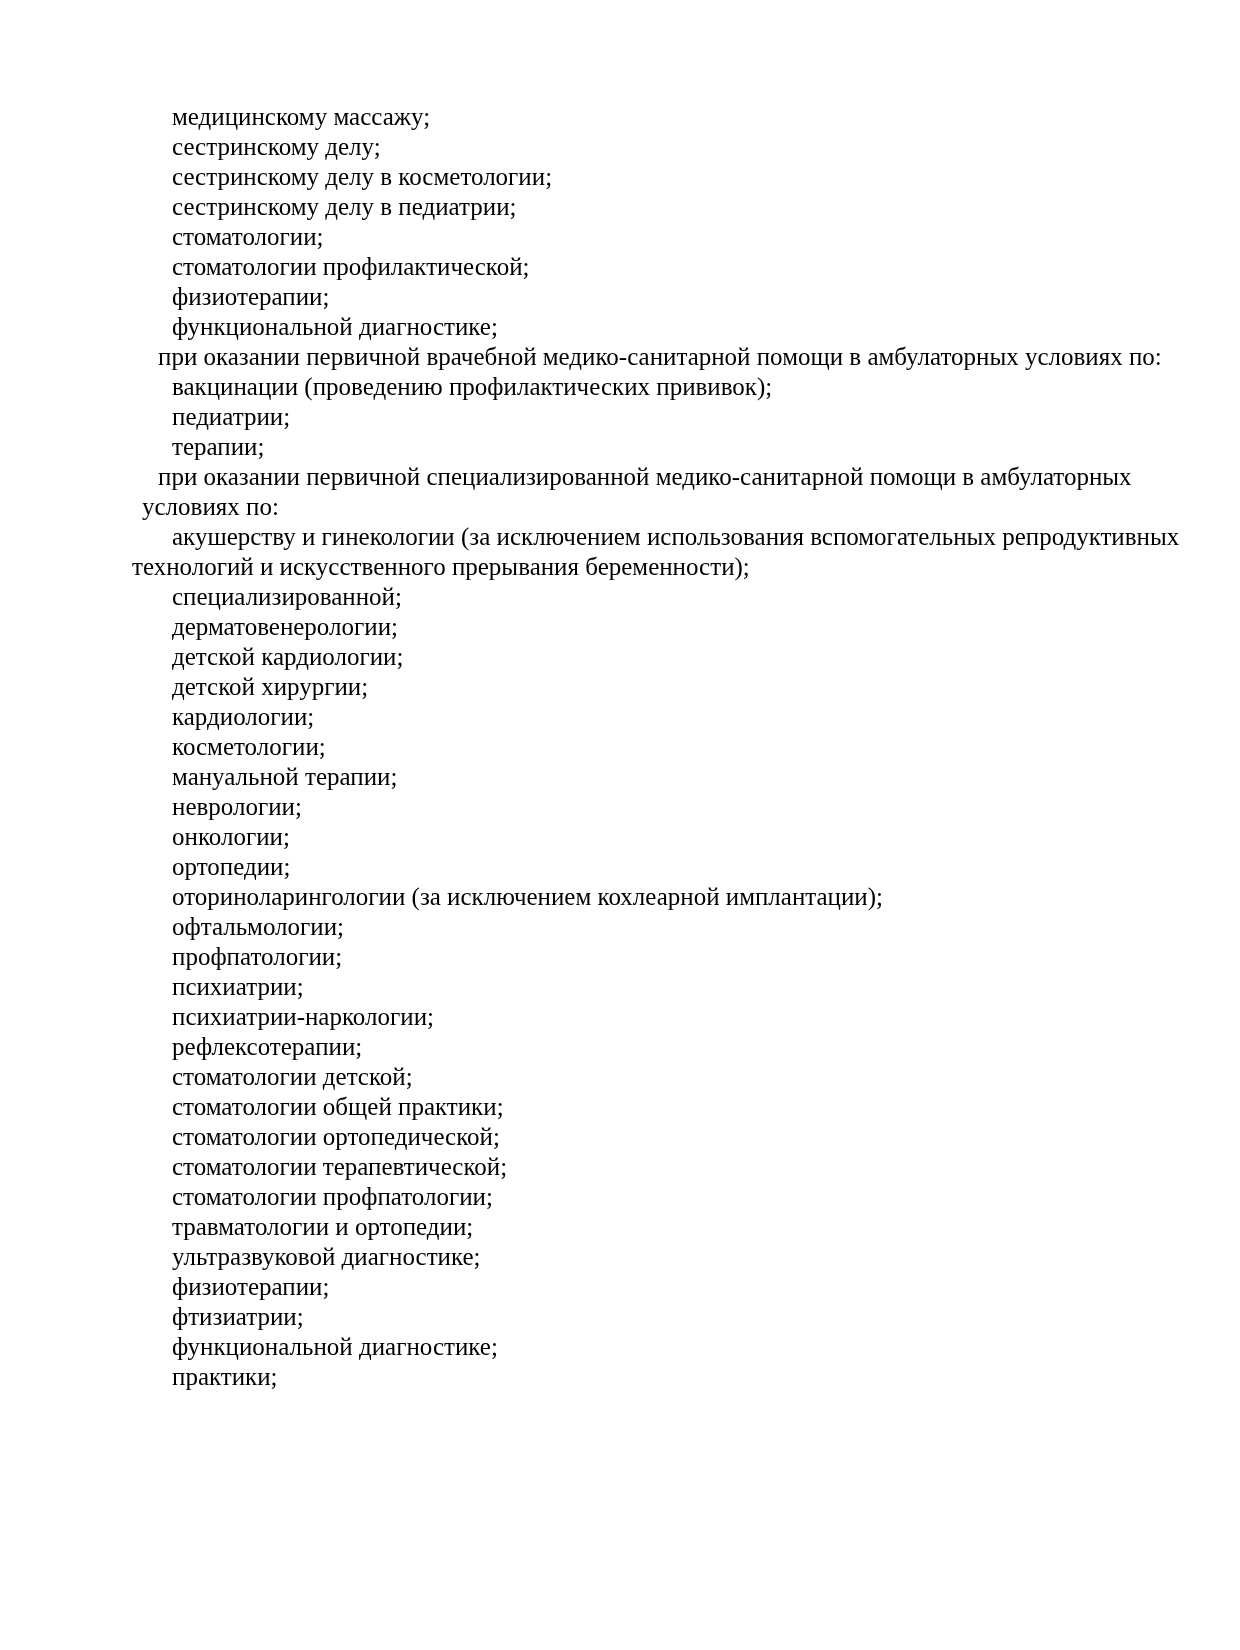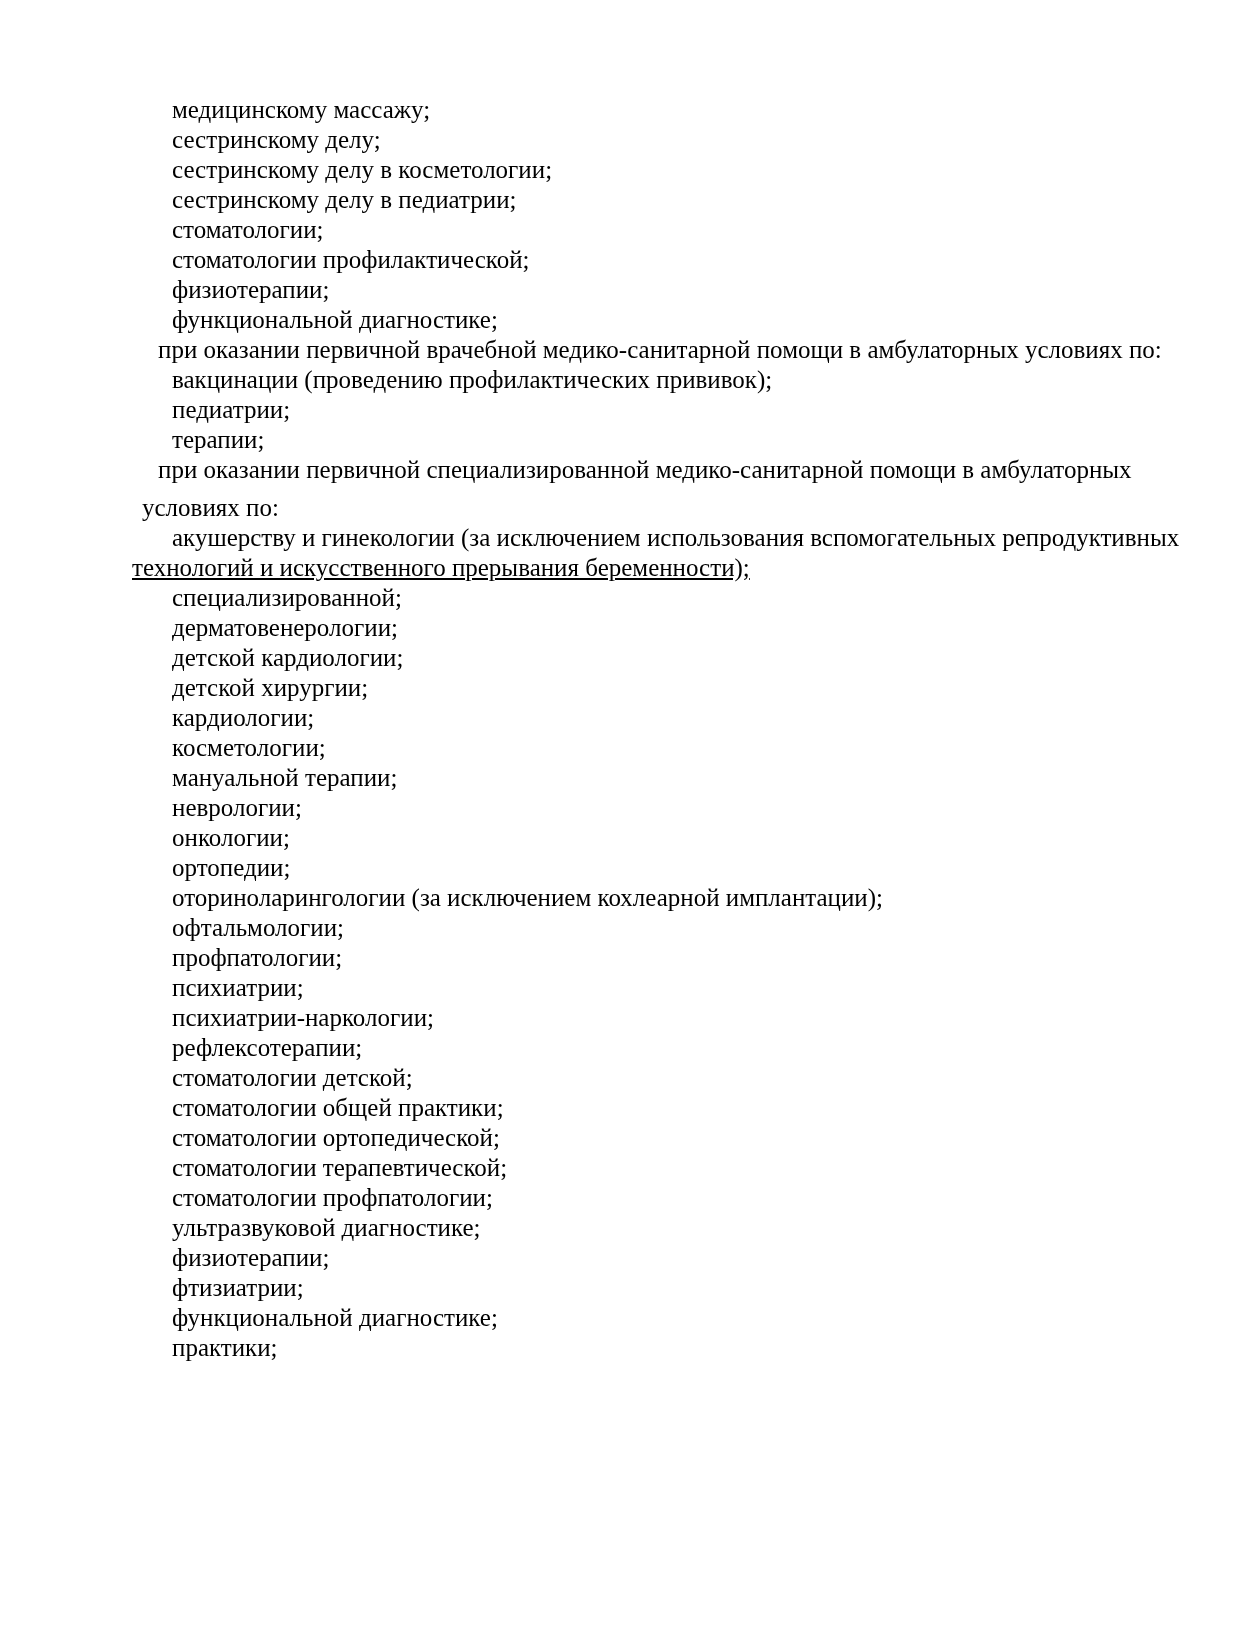--- a/index.html
+++ b/index.html
@@ -9,37 +9,37 @@
   }
   .page {
     position: relative;
     width: 1240px;
     height: 1650px;
     background: #ffffff;
     overflow: hidden;
   }
   .text-block {
     position: absolute;
-    top: 95px;
+    top: 102px;
     left: 132px;
     right: 20px;
     font-family: "Liberation Serif", "DejaVu Serif", serif;
     font-size: 25px;
     line-height: 30px;
     color: #000000;
     -webkit-font-smoothing: antialiased;
   }
   .line {
     white-space: nowrap;
   }
   
   .ind-item  { padding-left: 40px; }
   .ind-para  { padding-left: 26px; }
-  .ind-cont  { padding-left: 10px; margin-top: 8px; }
-  .ind-cont0 { padding-left: 0; text-decoration: underline;    }
+  .ind-cont  { padding-left: 10px; }
+  .ind-cont0 { padding-left: 0;    }
 </style>
 </head>
 <body>
 
 <div class="page">
   <div class="text-block" style="color: rgb(0, 0, 0);">
       <div class="line ind-item">медицинскому массажу;</div>
       <div class="line ind-item">сестринскому делу;</div>
       <div class="line ind-item">сестринскому делу в косметологии;</div>
       <div class="line ind-item">сестринскому делу в педиатрии;</div>
@@ -69,19 +69,20 @@
       <div class="line ind-item">офтальмологии;</div>
       <div class="line ind-item">профпатологии;</div>
       <div class="line ind-item">психиатрии;</div>
       <div class="line ind-item">психиатрии-наркологии;</div>
       <div class="line ind-item">рефлексотерапии;</div>
       <div class="line ind-item">стоматологии детской;</div>
       <div class="line ind-item">стоматологии общей практики;</div>
       <div class="line ind-item">стоматологии ортопедической;</div>
       <div class="line ind-item">стоматологии терапевтической;</div>
       <div class="line ind-item">стоматологии профпатологии;</div>
+      <div class="line ind-item">травматологии и ортопедии;</div>
       <div class="line ind-item">ультразвуковой диагностике;</div>
       <div class="line ind-item">физиотерапии;</div>
       <div class="line ind-item">фтизиатрии;</div>
       <div class="line ind-item">функциональной диагностике;</div>
       <div class="line ind-item">практики;</div>
     </div>
 </div>
 
 </body></html>

